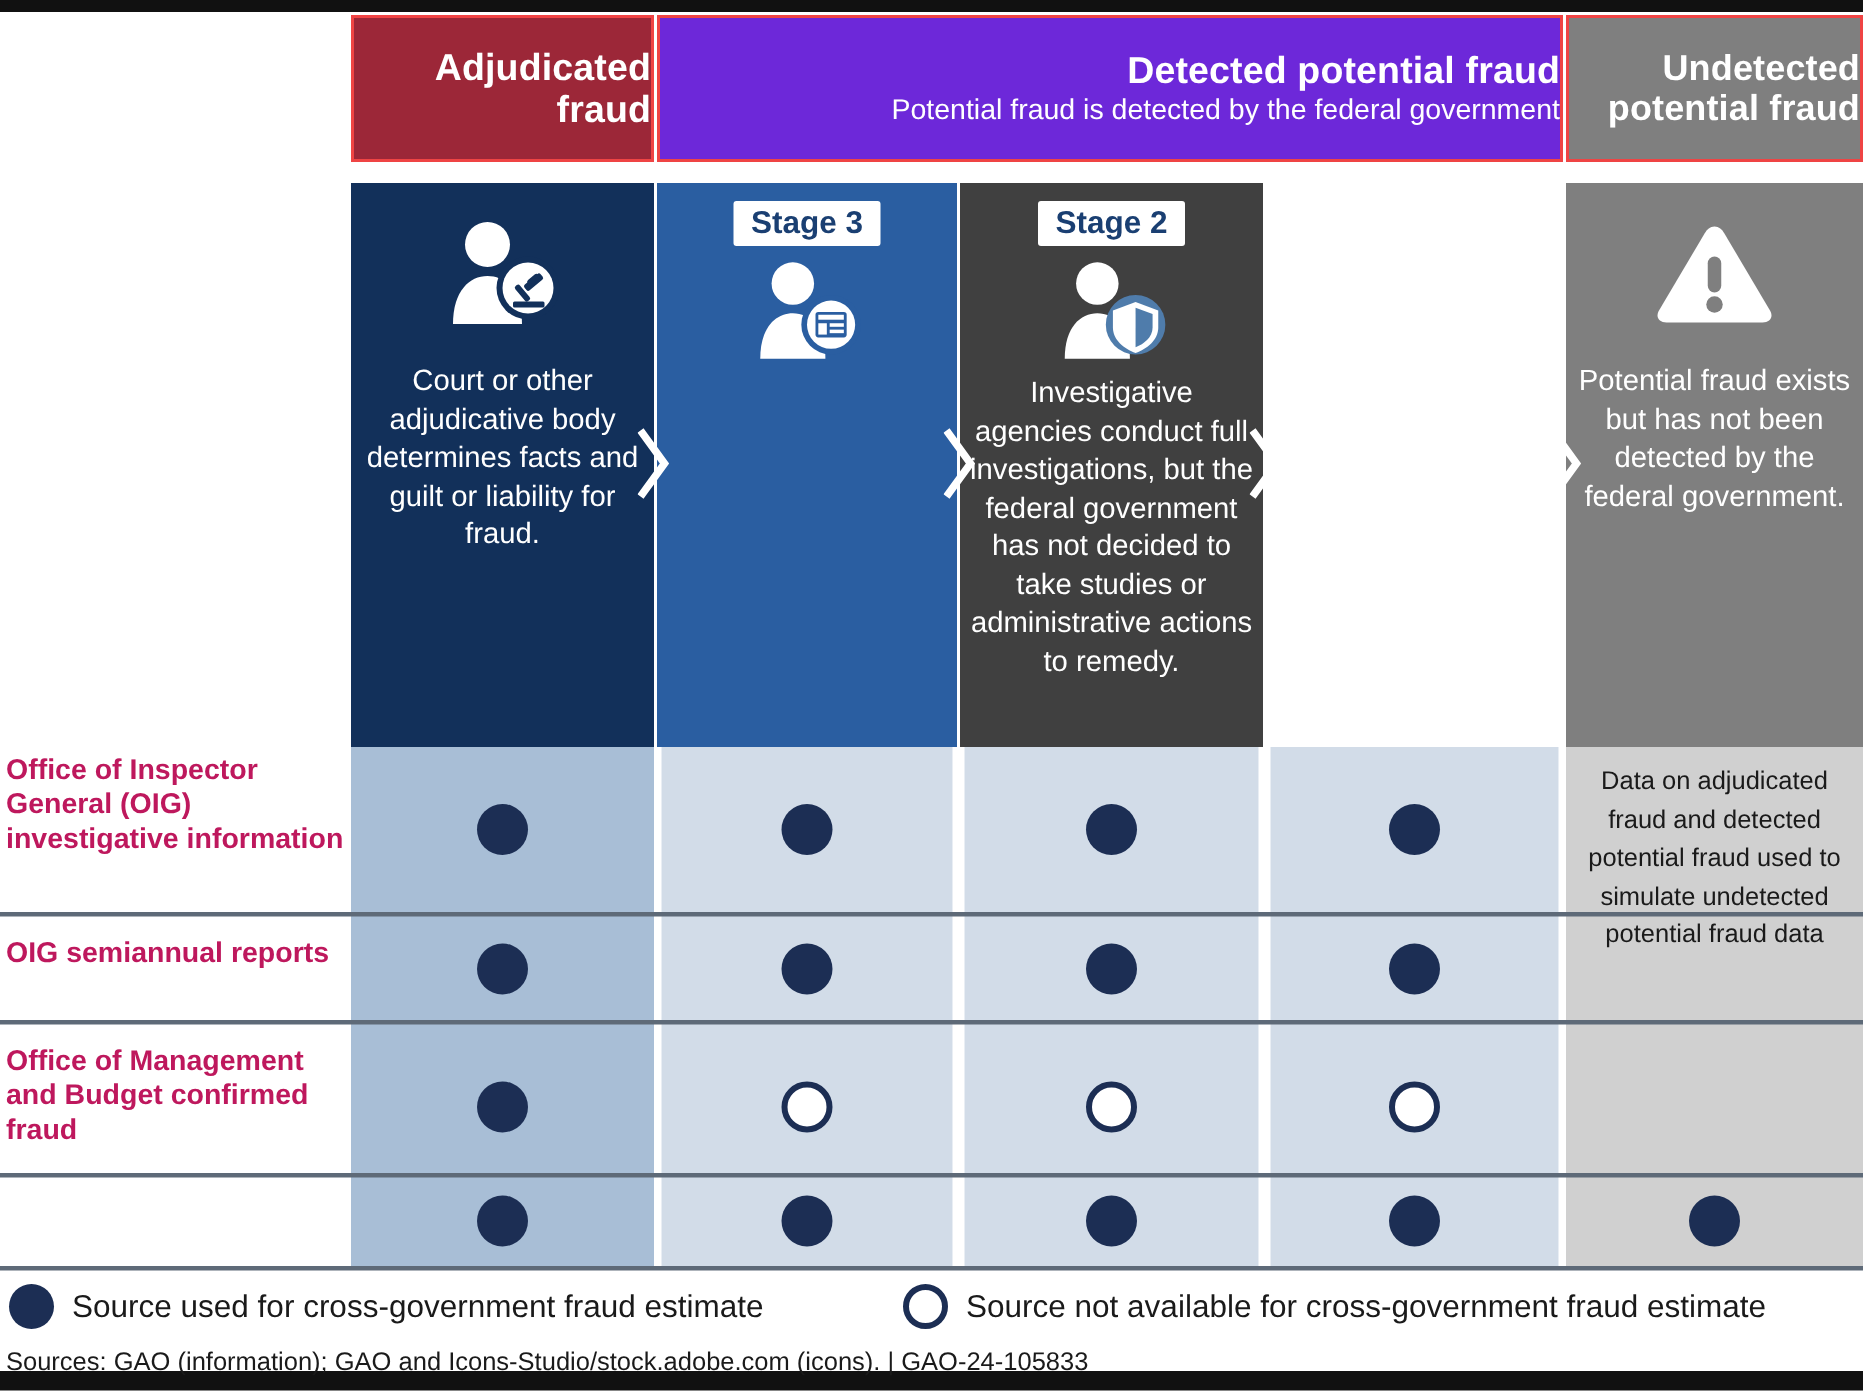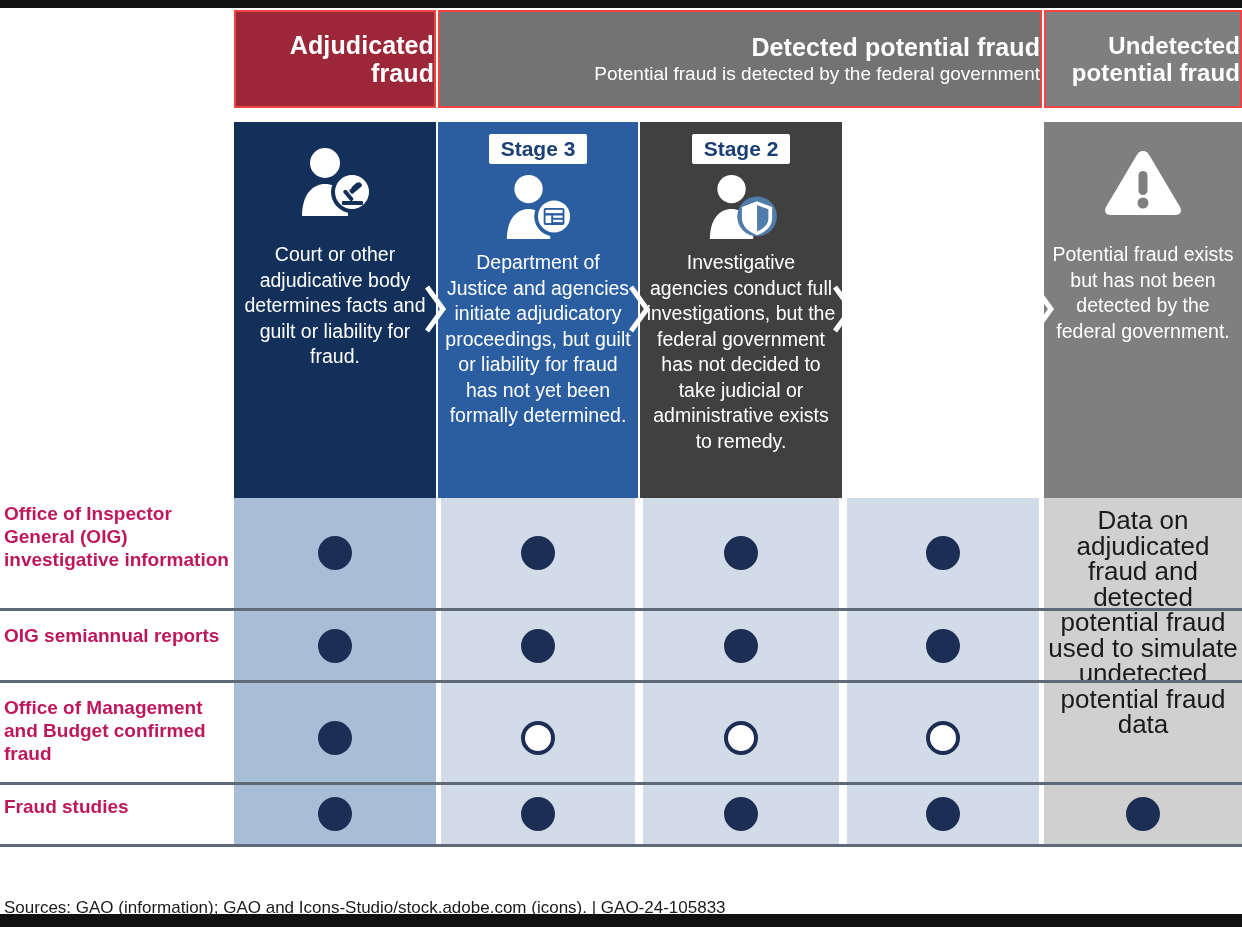--- a/index.html
+++ b/index.html
@@ -19,21 +19,21 @@
   .col-und{left:1044px;width:198px;}
 
   
   .cat{
     position:absolute;top:2px;height:98px;
     color:#ffffff;box-sizing:border-box;
     display:flex;flex-direction:column;align-items:flex-end;justify-content:center;
     text-align:center;border:2px solid #ef4444;
   }
   .cat-adj{background:#9c2738;}
-  .cat-det{background:#737373;}
+  .cat-det{background:#6d28d9;}
   .cat-und{background:#7f7f7f;}
   .cat-title{font-weight:bold;font-size:25px;line-height:28px;letter-spacing:.1px;}
   .cat-title.small{font-size:24px;line-height:27px;}
   .cat-sub{font-size:19px;line-height:22px;font-weight:normal;margin-top:2px;}
 
   
   .stage{
     position:absolute;top:112px;height:378px;
     color:#ffffff;box-sizing:border-box;text-align:center;
     border-top:2px solid #ffffff;
@@ -75,21 +75,21 @@
   }
 
   .dot{
     position:absolute;width:34px;height:34px;border-radius:50%;
   }
   .dot-filled{background:#1c2e54;}
   .dot-open{background:#ffffff;border:4px solid #1c2e54;box-sizing:border-box;}
 
   .und-note{
     position:absolute;left:1048px;width:190px;top:500px;
-    text-align:center;font-size:26px;line-height:25.5px;color:#1a1a1a;
+    text-align:center;font-size:17px;line-height:25.5px;color:#1a1a1a;
   }
 
   
   .legend{position:absolute;left:0;top:844px;width:1242px;height:40px;}
   .lg-dot{position:absolute;width:30px;height:30px;border-radius:50%;top:4px;}
   .lg-filled{background:#1c2e54;left:6px;}
   .lg-open{background:#ffffff;border:4px solid #1c2e54;box-sizing:border-box;left:602px;}
   .lg-text{position:absolute;top:8px;font-size:21px;color:#1a1a1a;white-space:nowrap;}
   .lg-t1{left:48px;}
   .lg-t2{left:644px;}
@@ -146,35 +146,34 @@
         <circle cx="60" cy="46" r="17" fill="#ffffff"></circle>
         <g fill="#2a5ea1">
           <rect x="49" y="37" width="22" height="18" rx="2"></rect>
           <rect x="51" y="39" width="18" height="3.5" fill="#ffffff"></rect>
           <rect x="51" y="45" width="6" height="8" fill="#ffffff"></rect>
           <rect x="59" y="45" width="10" height="2.5" fill="#ffffff"></rect>
           <rect x="59" y="49.5" width="10" height="2.5" fill="#ffffff"></rect>
         </g>
       </svg>
     </div>
-    <div class="stage-desc">Department of Justice and agencies initiate adjudicatory proceedings, but guilt or liability for fraud has not yet been formally determined.</div>
   </div>
 
   <div class="stage bg-s2 col-s2">
     <div class="stage-badge">Stage 2</div>
     <div class="icon-wrap">
       <svg width="86" height="68" viewBox="0 0 86 72" aria-hidden="true">
         <circle cx="33" cy="17" r="15" fill="#ffffff"></circle>
         <path d="M10 70 C10 48 21 38 33 38 C45 38 56 48 56 70 Z" fill="#ffffff"></path>
         <circle cx="60" cy="46" r="21" fill="#4f7cab"></circle>
         <path d="M60 30 L76 36 L76 48 C76 57 68 63 60 66 C52 63 44 57 44 48 L44 36 Z" fill="#ffffff"></path>
         <path d="M60 34 L72 38.5 L72 48 C72 55 66 59.5 60 62 Z" fill="#4f7cab"></path>
       </svg>
     </div>
-    <div class="stage-desc">Investigative agencies conduct full investigations, but the federal government has not decided to take judicial or administrative exists to remedy.</div>
+    <div class="stage-desc">Investigative agencies conduct full investigations, but the federal government has not decided to take studies or administrative actions to remedy.</div>
   </div>
 
 
   <div class="stage bg-und col-und">
     <div class="icon-wrap tall">
       <svg width="84" height="74" viewBox="0 0 84 74" aria-hidden="true">
         <path d="M42 6 C45 6 47 8 48.5 10.5 L79 62 C81.5 66.5 79 70 74 70 L10 70 C5 70 2.5 66.5 5 62 L35.5 10.5 C37 8 39 6 42 6 Z" fill="#ffffff"></path>
         <rect x="37.5" y="26" width="9" height="24" rx="4.5" fill="#7f7f7f"></rect>
         <circle cx="42" cy="58" r="5.5" fill="#7f7f7f"></circle>
       </svg>
@@ -212,21 +211,20 @@
   <div class="und-note">Data on adjudicated fraud and detected potential fraud used to simulate undetected potential fraud data</div>
 
   <div class="rowline" style="top:600px;"></div>
   <div class="rowline" style="top:672px;"></div>
   <div class="rowline" style="top:774px;"></div>
   <div class="rowline" style="top:836px;"></div>
 
   <div class="rowlabel" style="top:494px;">Office of Inspector General (OIG) investigative information</div>
   <div class="rowlabel" style="top:616px;">OIG semiannual reports</div>
   <div class="rowlabel" style="top:688px;">Office of Management and Budget confirmed fraud</div>
-  <div class="rowlabel" style="top:787px;">Fraud studies</div>
 
   <div class="dot dot-filled" style="left:318px;top:528px;"></div>
   <div class="dot dot-filled" style="left:521px;top:528px;"></div>
   <div class="dot dot-filled" style="left:724px;top:528px;"></div>
   <div class="dot dot-filled" style="left:926px;top:528px;"></div>
 
   <div class="dot dot-filled" style="left:318px;top:621px;"></div>
   <div class="dot dot-filled" style="left:521px;top:621px;"></div>
   <div class="dot dot-filled" style="left:724px;top:621px;"></div>
   <div class="dot dot-filled" style="left:926px;top:621px;"></div>
@@ -235,16 +233,22 @@
   <div class="dot dot-open" style="left:521px;top:713px;"></div>
   <div class="dot dot-open" style="left:724px;top:713px;"></div>
   <div class="dot dot-open" style="left:926px;top:713px;"></div>
 
   <div class="dot dot-filled" style="left:318px;top:789px;"></div>
   <div class="dot dot-filled" style="left:521px;top:789px;"></div>
   <div class="dot dot-filled" style="left:724px;top:789px;"></div>
   <div class="dot dot-filled" style="left:926px;top:789px;"></div>
   <div class="dot dot-filled" style="left:1126px;top:789px;"></div>
 
+  <div class="legend">
+    <div class="lg-dot lg-filled"></div>
+    <div class="lg-text lg-t1">Source used for cross-government fraud estimate</div>
+    <div class="lg-dot lg-open"></div>
+    <div class="lg-text lg-t2">Source not available for cross-government fraud estimate</div>
+  </div>
 
   <div class="sources">Sources: GAO (information); GAO and Icons-Studio/stock.adobe.com (icons).  |  GAO-24-105833</div>
 
 </div>
 
 </body></html>

